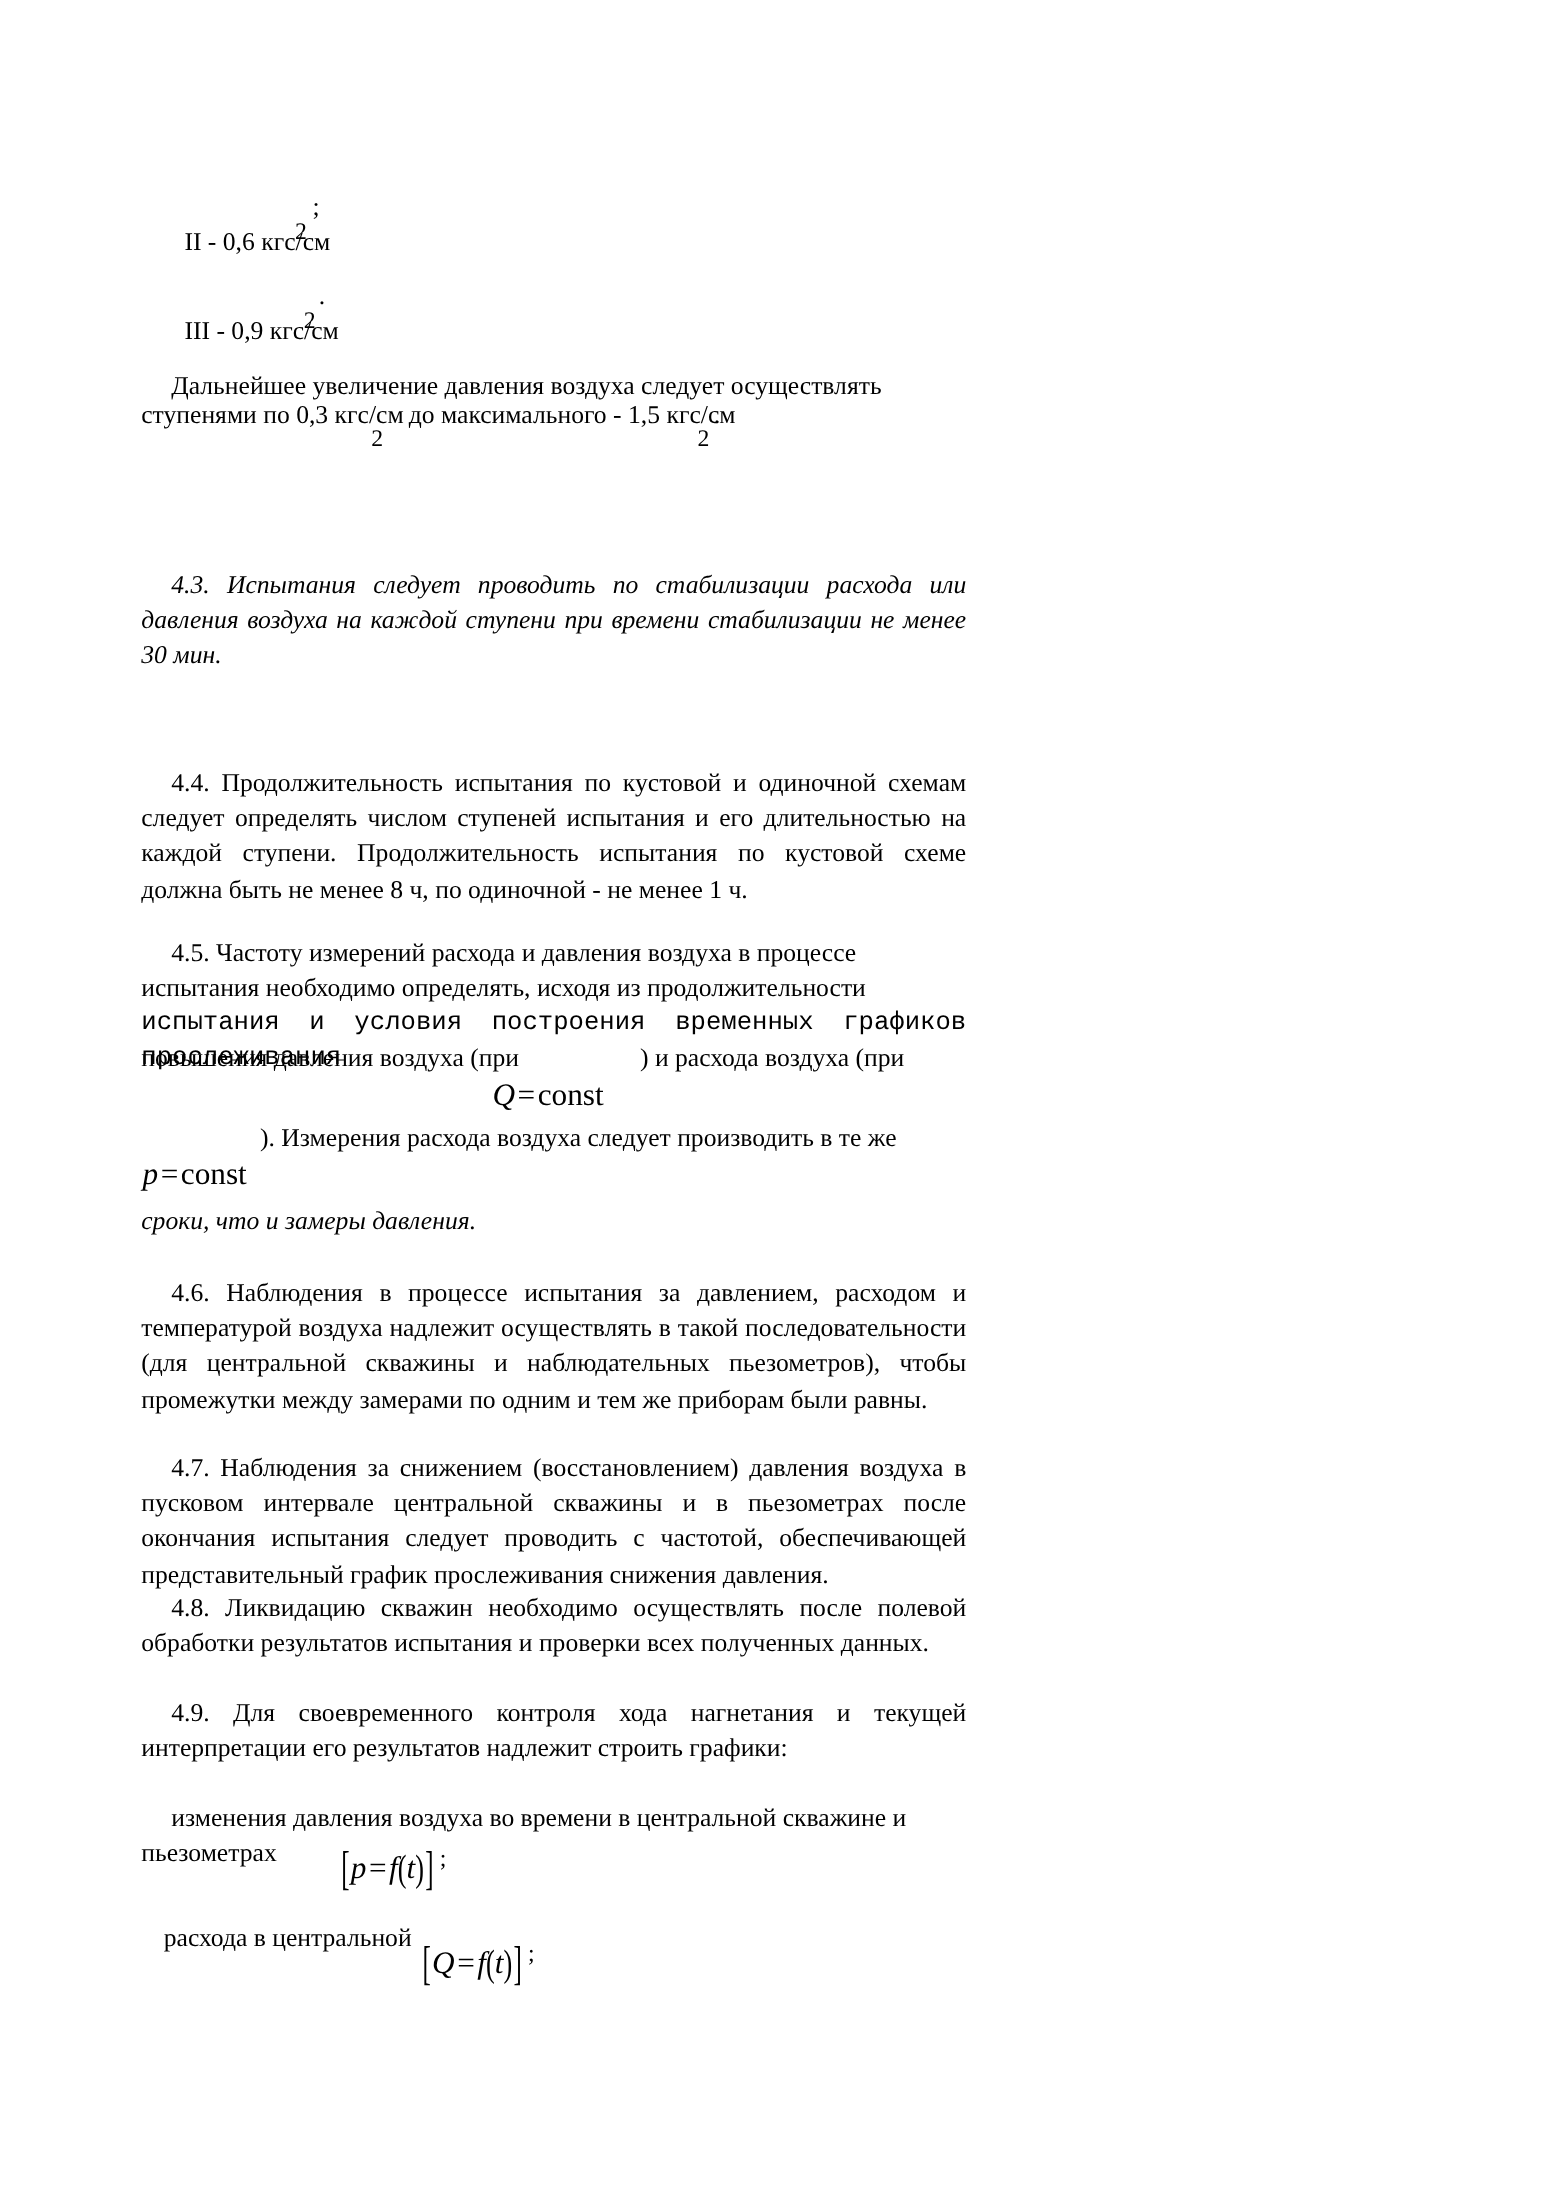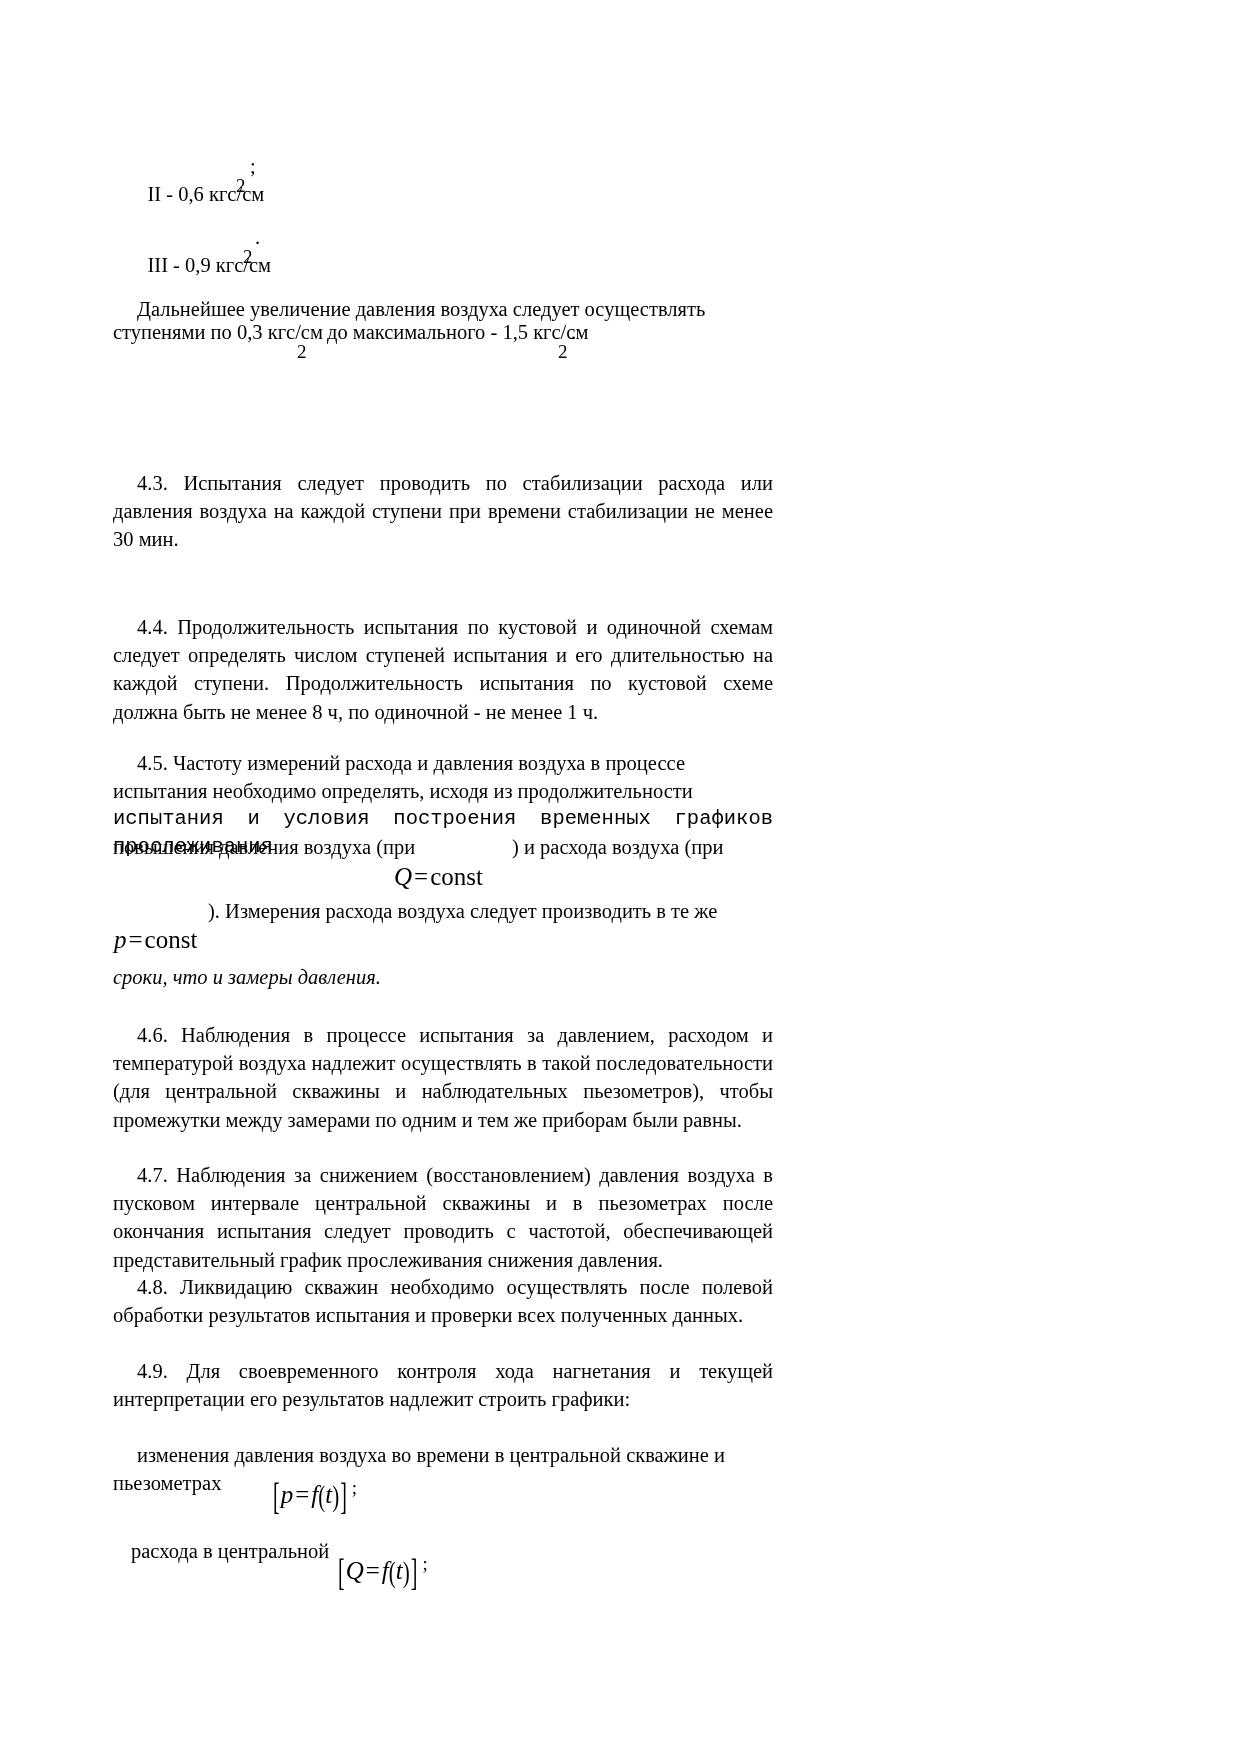--- a/index.html
+++ b/index.html
@@ -100,21 +100,21 @@
   <div class="abs" style="left:113px; top:295px; width:660px; white-space:normal; text-align:justify;">
     <span style="display:inline-block; width:24px;"></span><span>Дальнейшее увеличение давления воздуха следует осуществлять</span>
   </div>
   <div class="abs" style="left:113px; top:318px;">ступенями по 0,3 кгс/см</div>
   <div class="abs" style="left:327px; top:318px;">до максимального - 1,5 кгс/см</div>
   <div class="abs" style="left:571px; top:318px;">.</div>
   <div class="sup2" style="left:297px; top:342px;">2</div>
   <div class="sup2" style="left:558px; top:342px;">2</div>
 
 
-  <div class="abs" style="left:113px; top:469px; width:660px; white-space:normal;">
+  <div class="abs" style="left:113px; top:454px; width:660px; white-space:normal;font-style:italic;">
     <p class="para indent">4.3. Испытания следует проводить по стабилизации расхода или давления воздуха на каждой ступени при времени стабилизации не менее 30 мин.</p>
   </div>
 
 
   <div class="abs" style="left:113px; top:613px; width:660px; white-space:normal;">
     <p class="para indent">4.4. Продолжительность испытания по кустовой и одиночной схемам следует определять числом ступеней испытания и его длительностью на каждой ступени. Продолжительность испытания по кустовой схеме должна быть не менее 8 ч, по одиночной - не менее 1 ч.</p>
   </div>
 
   <div class="abs" style="left:113px; top:749px; width:660px; white-space:normal; text-align:justify;">
     <span style="display:inline-block; width:24px;"></span><span>4.5. Частоту измерений расхода и давления воздуха в процессе</span>

